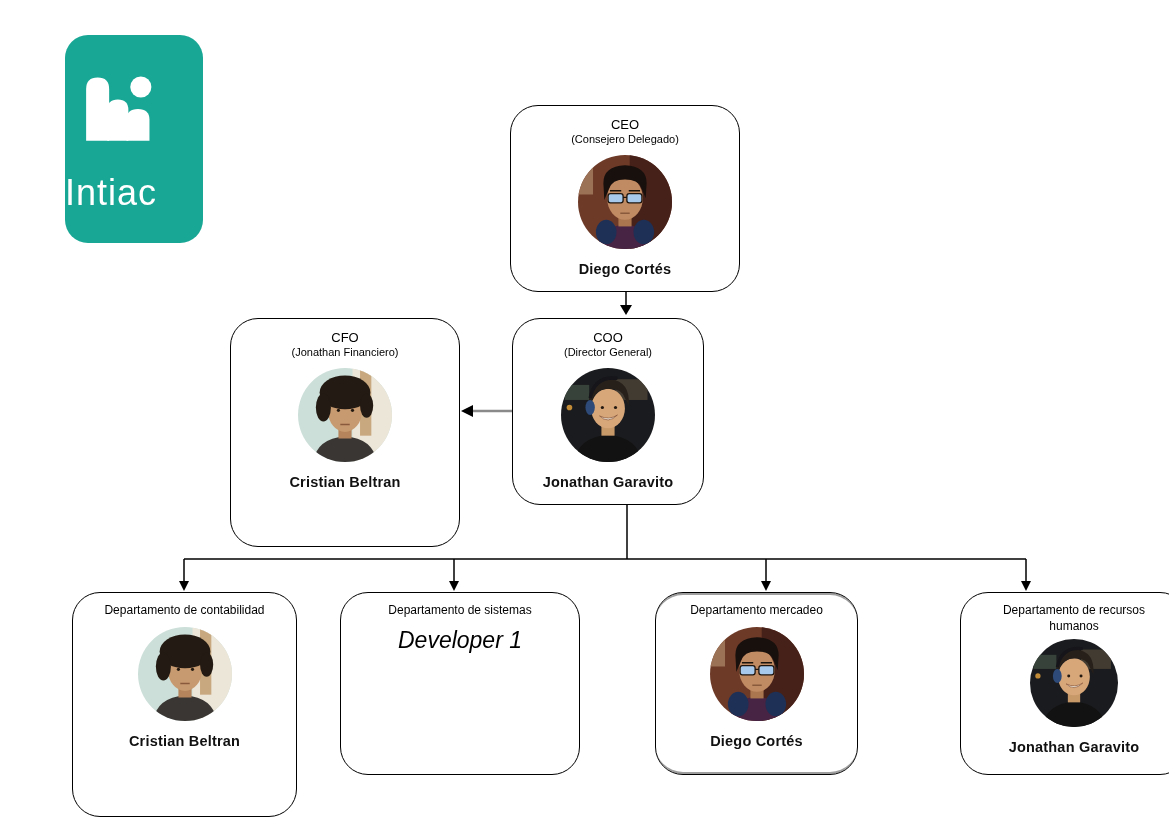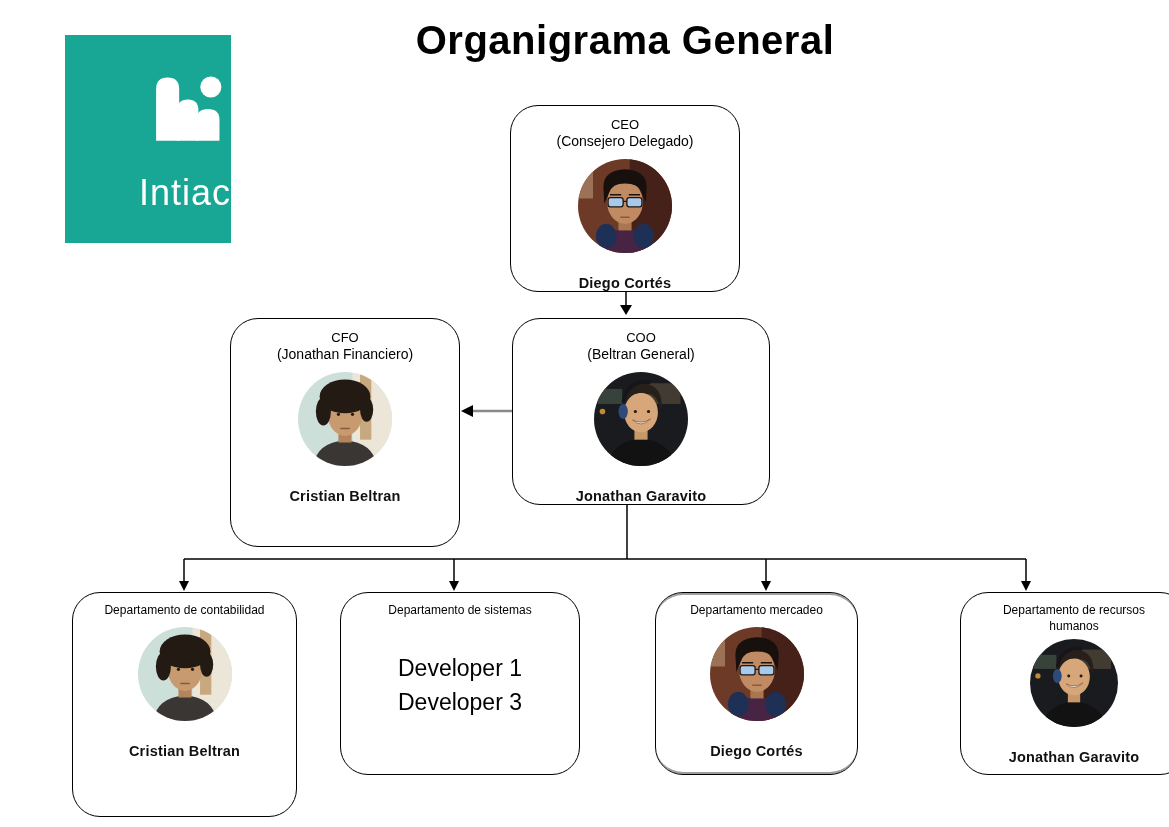--- a/index.html
+++ b/index.html
@@ -6,51 +6,51 @@
   .stage{
     position:relative;width:1169px;height:827px;background:#ffffff;
     font-family:"Liberation Sans",sans-serif;overflow:hidden;
   }
   .page-title{
     position:absolute;top:18px;left:625px;transform:translateX(-50%);
     font-size:40px;font-weight:bold;color:#000;white-space:nowrap;
     letter-spacing:.5px;
   }
   .logo{
-    position:absolute;left:65px;top:35px;width:166px;height:208px;
-    background:#18a795;display:flex;flex-direction:column;align-items:flex-end;
+    position:absolute;left:65px;top:35px;width:138px;height:208px;
+    background:#18a795;display:flex;flex-direction:column;align-items:flex-start;border-radius:23px;
   }
   .logo-glyph{margin-top:16px;width:96px;height:122px;}
   .logo-text{
     color:#fff;font-size:36px;font-weight:400;line-height:1;margin-top:2px;
     letter-spacing:1px;
   }
   .connectors{position:absolute;left:0;top:0;z-index:0;pointer-events:none;}
   .node{
     position:absolute;background:#fff;border:1px solid #000;border-radius:28px;
     text-align:center;box-sizing:border-box;z-index:1;
   }
   .node.selected{
     box-shadow:inset 0 3px 0 -1px #9e9e9e, inset 0 -3px 0 -1px #9e9e9e;
   }
   .role{font-size:13px;color:#000;margin-top:11px;line-height:1.25;}
-  .subtitle{font-size:14px;color:#000;line-height:1.25;}
+  .subtitle{font-size:11px;color:#000;line-height:1.25;}
   .dept-title{font-size:12px;color:#000;margin-top:10px;line-height:1.3;}
   .dept-title.wrap{width:150px;margin-left:auto;margin-right:auto;}
   .avatar{
     width:94px;height:94px;border-radius:50%;overflow:hidden;
     margin:8px auto 0 auto;display:block;
   }
   .avatar.small{width:88px;height:88px;margin-top:5px;}
   .avatar svg{width:100%;height:100%;display:block;}
   .person-name{
-    font-size:14.5px;font-weight:bold;color:#111;margin-top:22px;
+    font-size:14.5px;font-weight:bold;color:#111;margin-top:12px;
     letter-spacing:.2px;
   }
-  .dev-list{margin-top:32px;font-size:23px;color:#000;line-height:1.5;}
+  .dev-list{margin-top:4px;font-size:23px;color:#000;line-height:1.5;font-style:italic;}
   .hidden-defs{position:absolute;width:0;height:0;overflow:hidden;}
 </style>
 </head>
 <body>
 
 <svg class="hidden-defs" aria-hidden="true">
   <defs>
     <symbol id="av-diego" viewBox="0 0 100 100">
       <rect width="100" height="100" fill="#6e3a28"></rect>
       <rect x="55" width="45" height="100" fill="#46211a"></rect>
@@ -95,21 +95,20 @@
       <ellipse cx="31" cy="42" rx="5" ry="8" fill="#2d4a78"></ellipse>
       <circle cx="44" cy="42" r="1.7" fill="#241910"></circle>
       <circle cx="58" cy="42" r="1.7" fill="#241910"></circle>
       <path d="M41,51 Q50,60 60,50 Q51,56 41,51 Z" fill="#f2ede2" stroke="#8a5638" stroke-width="0.8"></path>
     </symbol>
   </defs>
 </svg>
 
 <div class="stage">
 
-  <div class="page-title">Organigrama General</div>
 
   <div class="logo">
     <svg class="logo-glyph" viewBox="0 0 100 100">
       <path d="M22,80 L22,26 Q22,14 34,14 Q46,14 46,26 L46,80 Z" fill="#fff"></path>
       <path d="M44,80 L44,48 Q44,37 55,37 Q66,37 66,48 L66,80 Z" fill="#fff"></path>
       <path d="M64,80 L64,58 Q64,47 76,47 Q88,47 88,58 L88,80 Z" fill="#fff"></path>
       <circle cx="79" cy="24" r="11" fill="#fff"></circle>
     </svg>
     <div class="logo-text">Intiac</div>
   </div>
@@ -152,23 +151,23 @@
     <div class="role">CFO</div>
     <div class="subtitle">(Jonathan Financiero)</div>
     <span class="avatar">
         <svg>
           <use href="#av-cristian"></use>
         </svg>
       </span>
     <div class="person-name">Cristian Beltran</div>
   </div>
 
-  <div class="node" style="left:512px;top:318px;width:258px;height:187px;">
+  <div class="node" style="left:512px;top:318px;width:192px;height:187px;">
     <div class="role">COO</div>
-    <div class="subtitle">(Beltran General)</div>
+    <div class="subtitle">(Director General)</div>
     <span class="avatar">
         <svg>
           <use href="#av-jonathan"></use>
         </svg>
       </span>
     <div class="person-name">Jonathan Garavito</div>
   </div>
 
   <div class="node" style="left:72px;top:592px;width:225px;height:225px;">
     <div class="dept-title">Departamento de contabilidad</div>
@@ -177,21 +176,20 @@
           <use href="#av-cristian"></use>
         </svg>
       </span>
     <div class="person-name">Cristian Beltran</div>
   </div>
 
   <div class="node" style="left:340px;top:592px;width:240px;height:183px;">
     <div class="dept-title">Departamento de sistemas</div>
     <div class="dev-list">
       <div>Developer 1</div>
-      <div>Developer 3</div>
     </div>
   </div>
 
   <div class="node selected" style="left:655px;top:592px;width:203px;height:183px;">
     <div class="dept-title">Departamento mercadeo</div>
     <span class="avatar">
         <svg>
           <use href="#av-diego"></use>
         </svg>
       </span>

